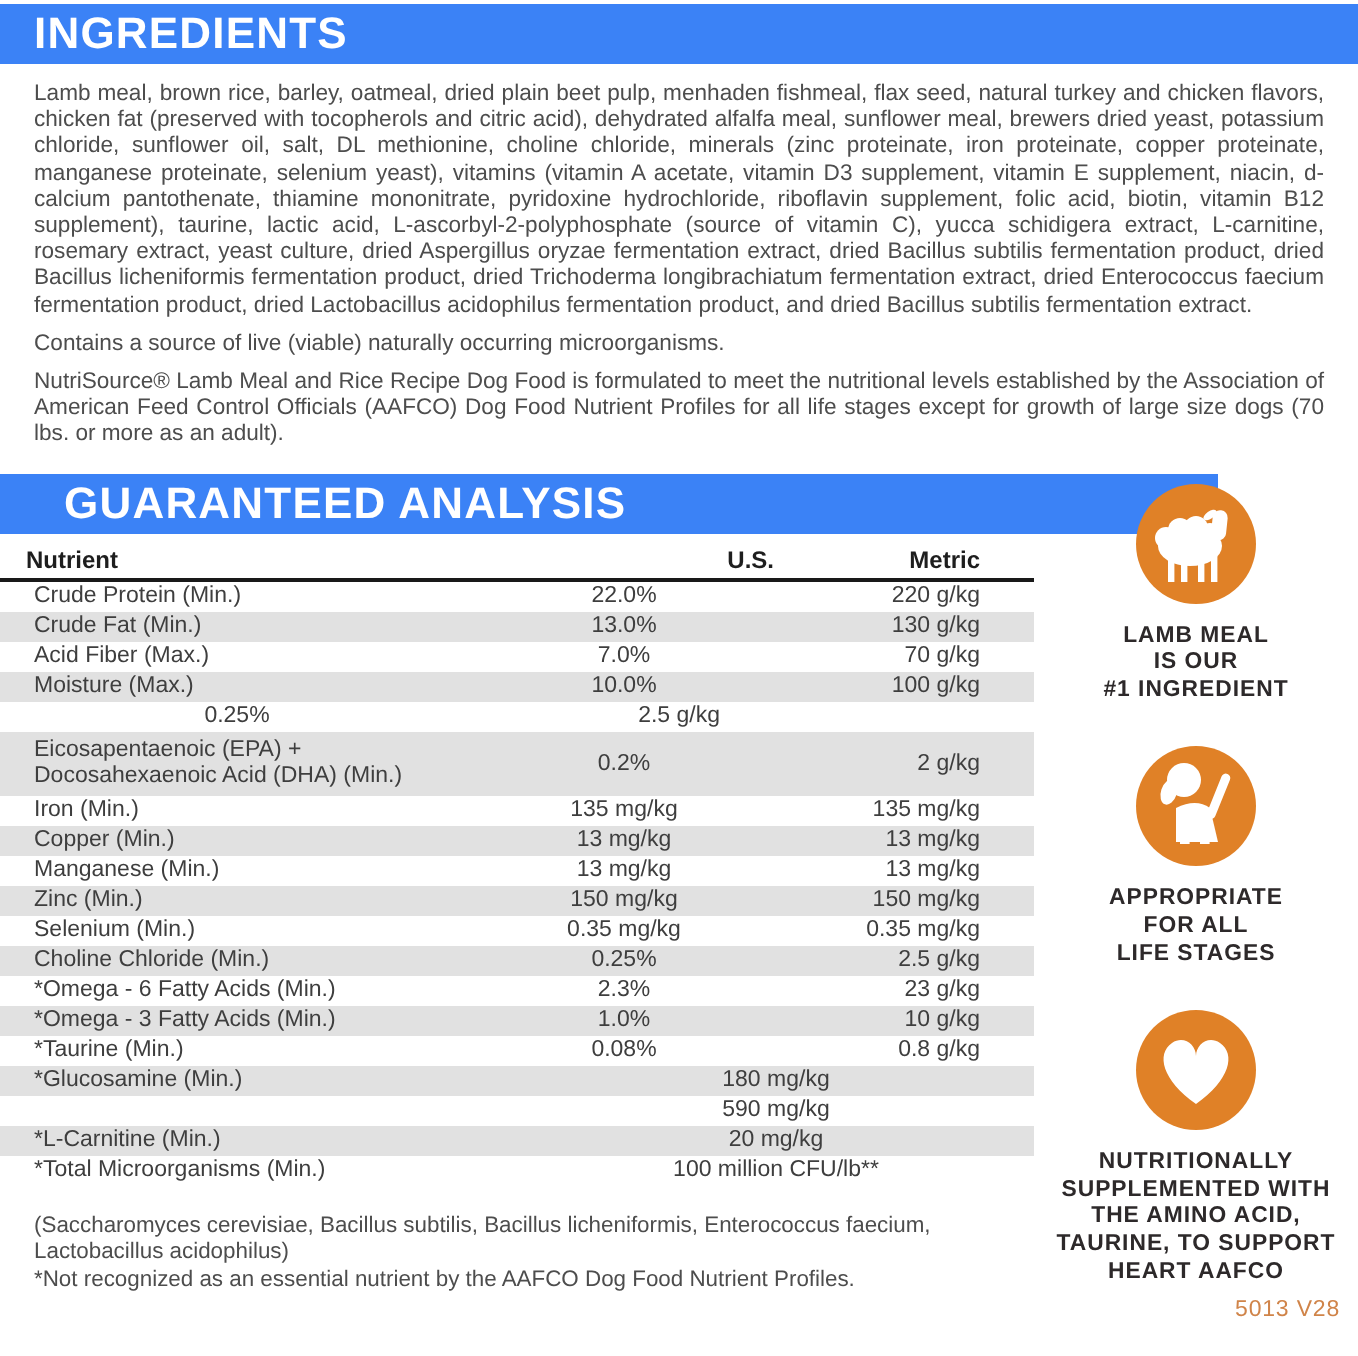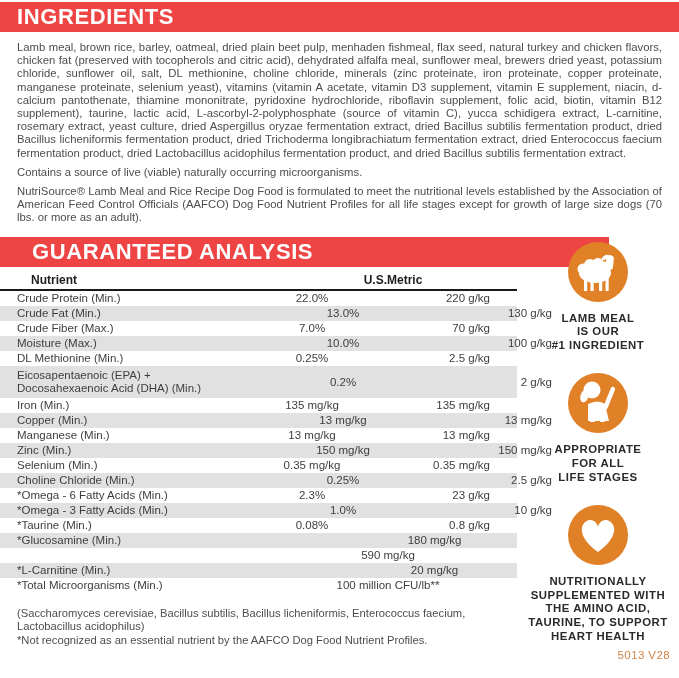--- a/index.html
+++ b/index.html
@@ -1,48 +1,48 @@
 <!DOCTYPE html>
 <html><head>
 <meta charset="utf-8">
 <style>
   * { margin:0; padding:0; box-sizing:border-box; }
   html,body { width:679px; height:678px; background:#ffffff; overflow:hidden;
     font-family:"Liberation Sans", sans-serif; }
   .page { position:relative; width:679px; height:678px; }
 
   
-  .bar { height:30px; background:#ef4444; display:flex; align-items:center; padding-left:17px;text-align:center; }
+  .bar { height:30px; background:#3b82f6; display:flex; align-items:center; padding-left:17px;text-align:center; }
   .bar.full { margin-top:2px; width:679px; }
   .bar.half { width:609px;padding-left:32px; }
   .bar-title { color:#ffffff; font-weight:bold; font-size:22px; letter-spacing:0.6px; }
 
   
   .ing-body { margin:9px 17px 0 17px; font-size:11.3px; line-height:13.2px;
     text-align:justify; color:#4d4d4d; }
   .ing-para { margin:6px 17px 0 17px; font-size:11.3px; line-height:13.2px;
     text-align:justify; color:#4d4d4d; }
 
   
   .main-row { display:flex; margin-top:12px; }
   .left-col { width:517px; flex:0 0 517px; }
   .right-col { flex:1; display:flex; flex-direction:column; align-items:center; padding-top:5px; }
 
   
   .thead { display:grid; grid-template-columns:237px 150px 130px; align-items:end;
     height:21px; border-bottom:2.5px solid #191919; font-weight:bold; font-size:12px;
     color:#1e1e1e; padding-bottom:2px; margin-top:3px; }
-  .th-nutrient { padding-left:31px; }
+  .th-nutrient { padding-left:13px; }
   .th-us { text-align:right; }
-  .th-metric { text-align:left; padding-right:27px; }
+  .th-metric { text-align:right; padding-right:27px; }
 
   .trow { display:grid; grid-template-columns:237px 150px 130px; align-items:center;
     height:15px; font-size:11.5px; color:#3e3e3e; }
   .trow.tall { height:32px; }
-  .trow.stripe { background:#e1e1e1;gap:31px; }
+  .trow.stripe { background:#e1e1e1; }
   .tc.name { padding-left:17px; white-space:pre-line; line-height:13px; }
   .tc.us { text-align:center; }
   .tc.metric { text-align:right; padding-right:27px; }
   .tc.spanv { grid-column:2/4; text-align:center; padding-left:22px; }
 
   
   .footnotes { margin-top:14px; padding-left:17px; width:505px; font-size:11.2px;
     line-height:13.3px; color:#4d4d4d; }
   .footnote { margin-top:1px; }
 
@@ -88,31 +88,30 @@
             <div class="tc name">Crude Protein (Min.)</div>
             <div class="tc us">22.0%</div>
             <div class="tc metric">220 g/kg</div>
           </div>
           <div class="trow stripe">
             <div class="tc name">Crude Fat (Min.)</div>
             <div class="tc us">13.0%</div>
             <div class="tc metric">130 g/kg</div>
           </div>
           <div class="trow">
-            <div class="tc name">Crude Fiber (Max.)</div>
+            <div class="tc name">Acid Fiber (Max.)</div>
             <div class="tc us">7.0%</div>
             <div class="tc metric">70 g/kg</div>
           </div>
           <div class="trow stripe">
             <div class="tc name">Moisture (Max.)</div>
             <div class="tc us">10.0%</div>
             <div class="tc metric">100 g/kg</div>
           </div>
           <div class="trow">
-            <div class="tc name">DL Methionine (Min.)</div>
             <div class="tc us">0.25%</div>
             <div class="tc metric">2.5 g/kg</div>
           </div>
           <div class="trow stripe tall">
             <div class="tc name">Eicosapentaenoic (EPA) +
 Docosahexaenoic Acid (DHA) (Min.)</div>
             <div class="tc us">0.2%</div>
             <div class="tc metric">2 g/kg</div>
           </div>
           <div class="trow">
@@ -229,20 +228,20 @@
       <div class="badge">
         <div class="badge-circle">
           <svg width="60" height="60" viewBox="0 0 60 60" aria-hidden="true">
             <path fill="#ffffff" d="M30 47 C13 35 10 22 18 16.5 C24 12.5 30 17.5 30 23 C30 17.5 36 12.5 42 16.5 C50 22 47 35 30 47 Z"></path>
           </svg>
         </div>
         <div class="badge-label">NUTRITIONALLY
 SUPPLEMENTED WITH
 THE AMINO ACID,
 TAURINE, TO SUPPORT
-HEART HEALTH</div>
+HEART AAFCO</div>
       </div>
 
       <div class="code">5013 V28</div>
     </div>
 
   </div>
 </div>
 
 </body></html>

